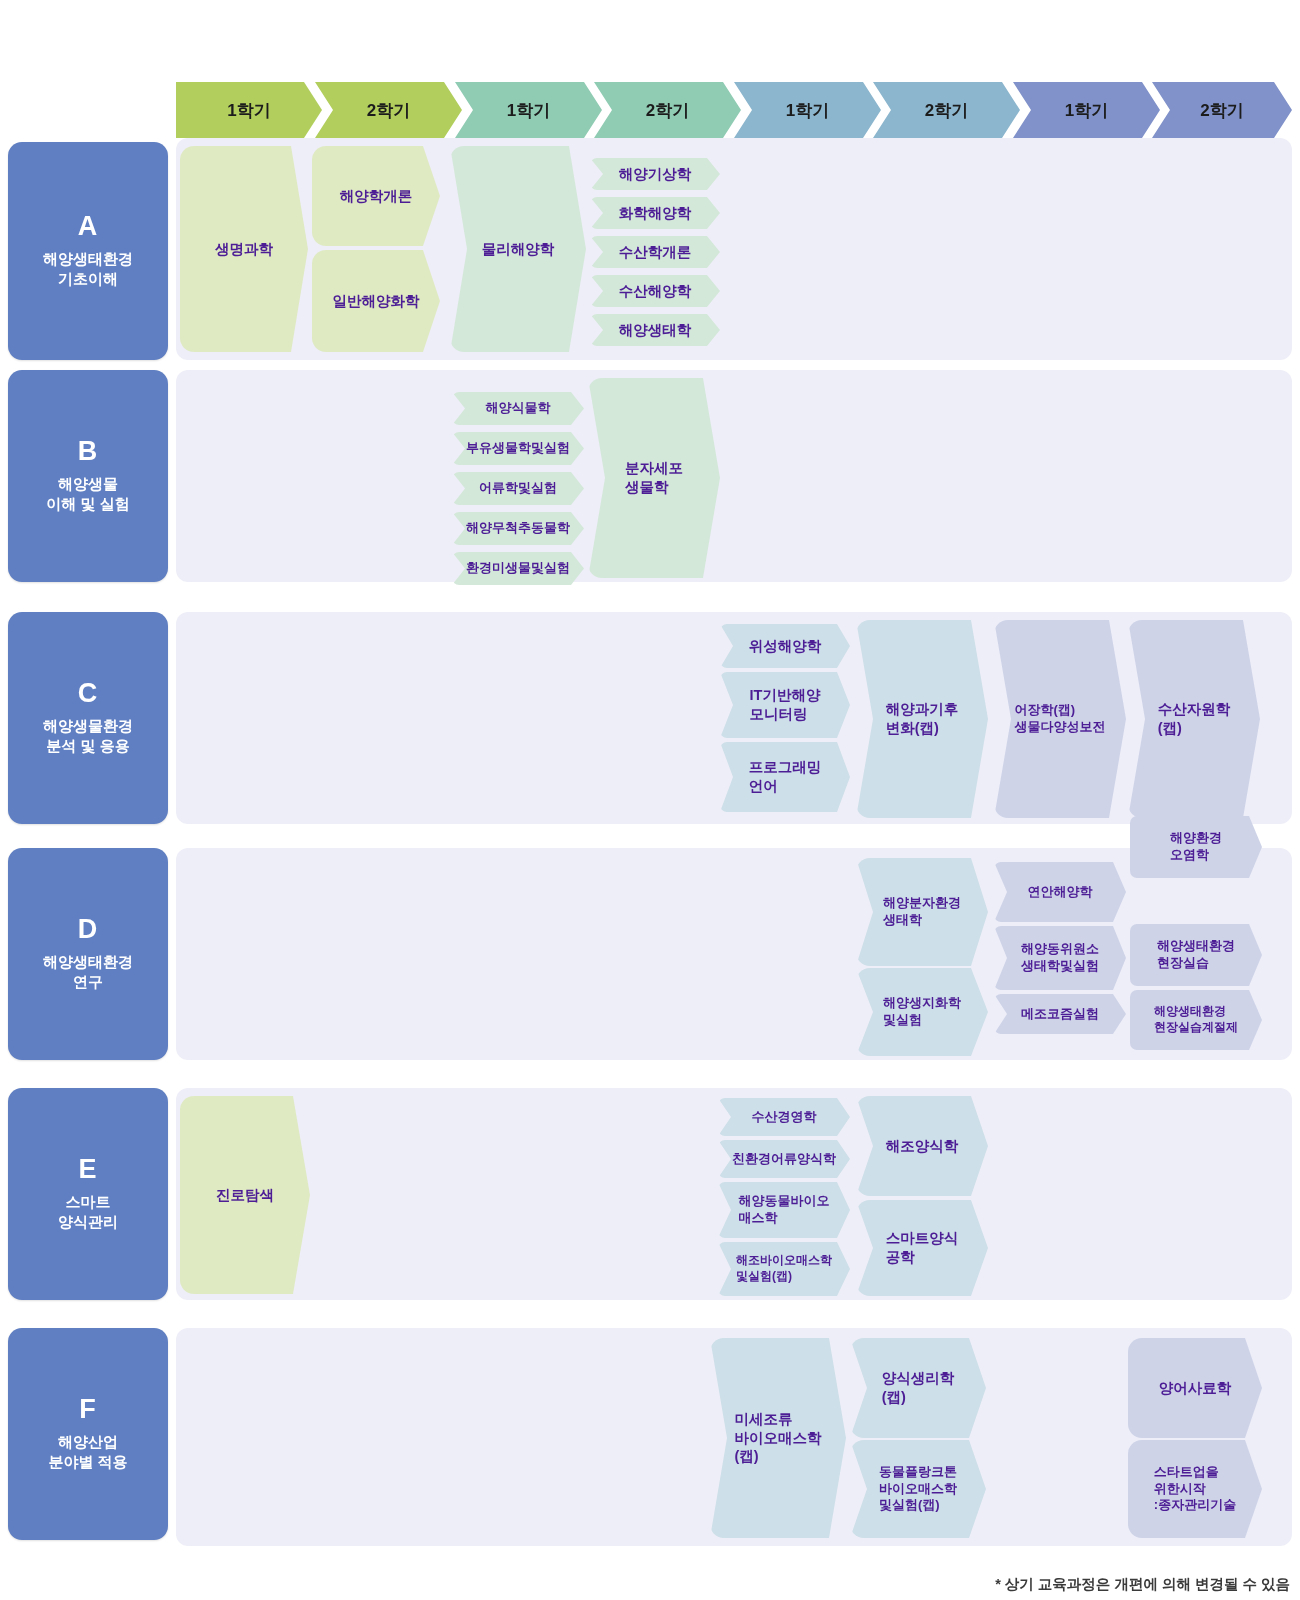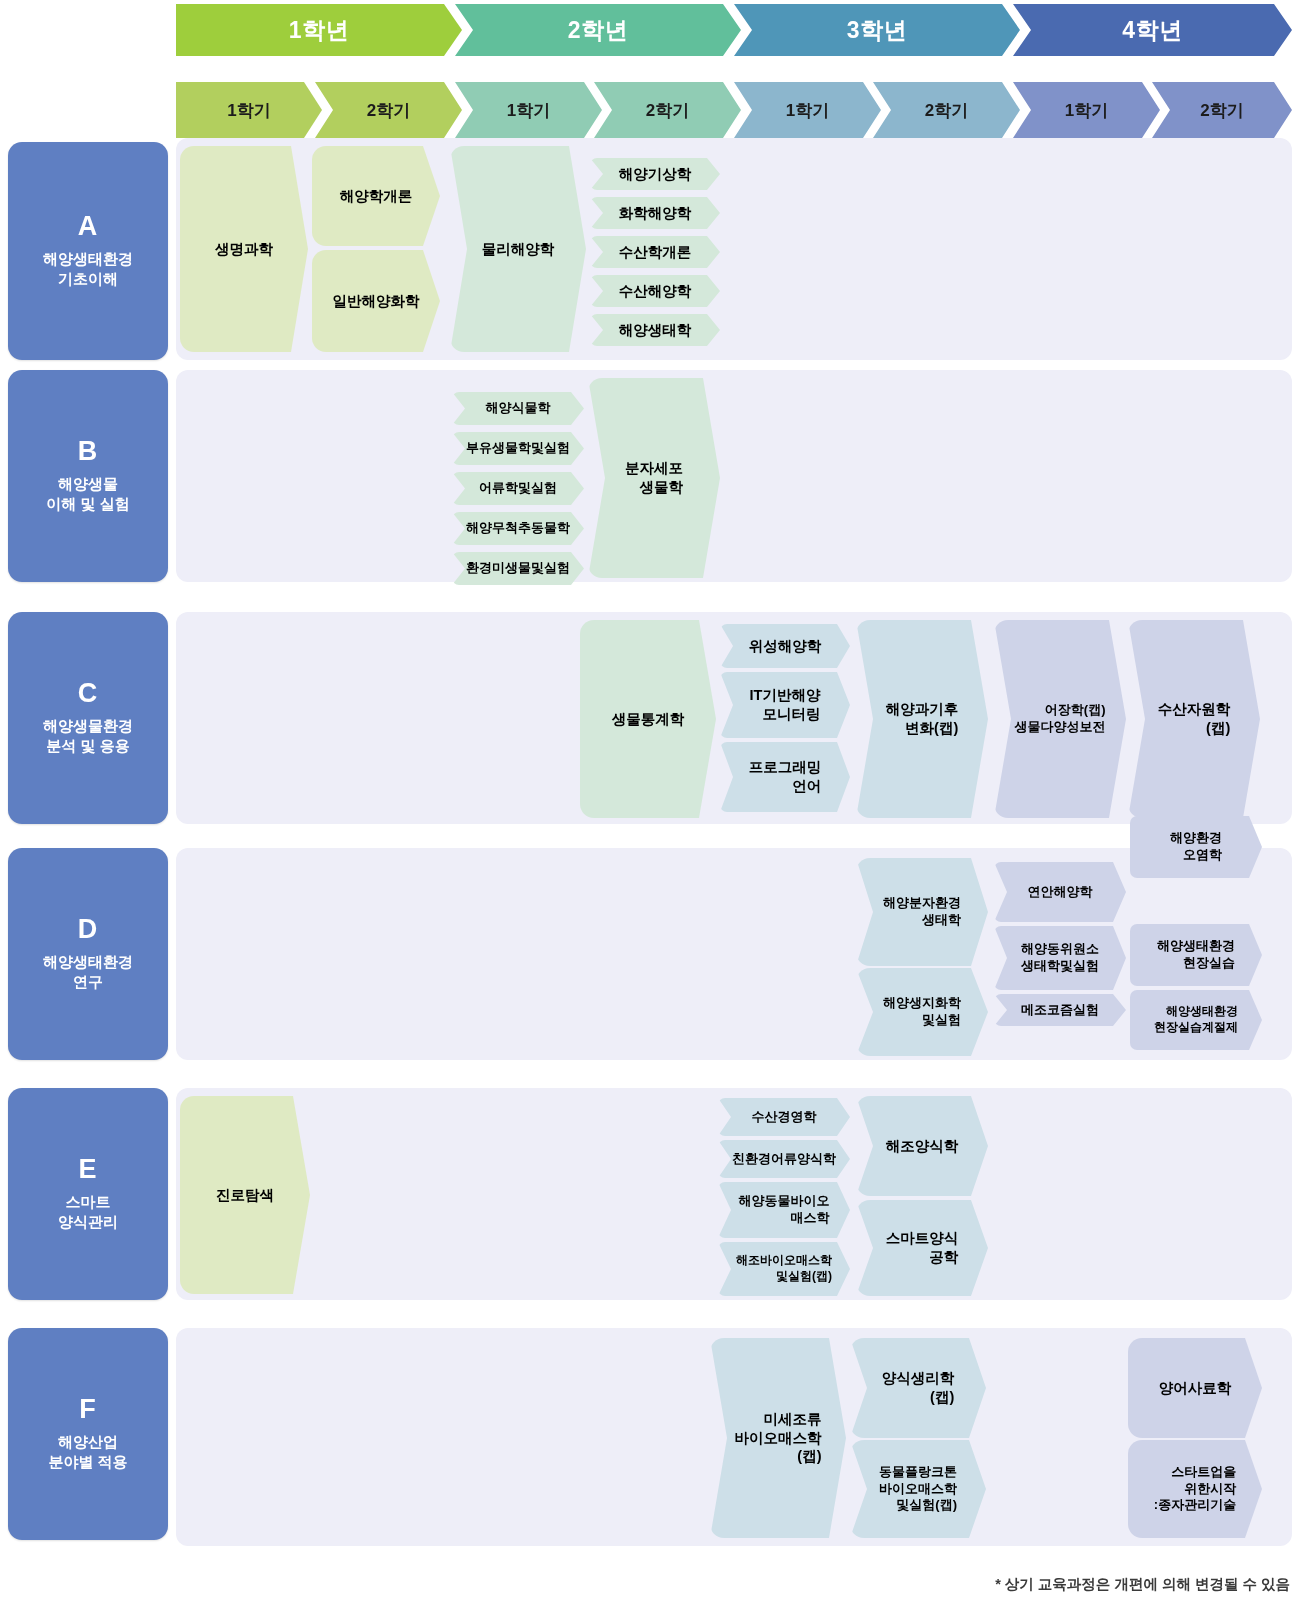--- a/index.html
+++ b/index.html
@@ -47,22 +47,22 @@
   
   .track{
     position:absolute;left:176px;width:1116px;
     background:#eeeef8;border-radius:12px;
   }
 
   
   .box{
     position:absolute;
     display:flex;align-items:center;justify-content:center;
-    text-align:right;box-sizing:border-box;
-    font-size:14.5px;font-weight:bold;color:#000000;
+    text-align:left;box-sizing:border-box;
+    font-size:14.5px;font-weight:bold;color:#4c1d95;
     line-height:1.3;
     white-space:pre-line;
     padding:4px 6px;
   }
   
   .box.tall{
     border-radius:14px;
     clip-path:polygon(0 0, calc(100% - 17px) 0, 100% 50%, calc(100% - 17px) 100%, 0 100%, 17px 50%);
   }
   .box.tall.flat{
@@ -89,34 +89,20 @@
   .note{
     position:absolute;right:10px;bottom:6px;
     font-size:14.5px;font-weight:bold;color:#3a3a3a;
   }
 </style>
 </head>
 <body>
 
 <div class="sheet">
 
-  <div class="year-row">
-    <div class="chev first" style="left:0px;width:286px;background:#9ece3c;">
-      <span>1학년</span>
-    </div>
-    <div class="chev" style="left:279px;width:286px;background:#61bf9b;">
-      <span>2학년</span>
-    </div>
-    <div class="chev" style="left:558px;width:286px;background:#4f96b8;">
-      <span>3학년</span>
-    </div>
-    <div class="chev" style="left:837px;width:279px;background:#4a6ab0;">
-      <span>4학년</span>
-    </div>
-  </div>
 
   <div class="sem-row">
     <div class="chev first" style="left:0px;width:146px;background:#b2cf5e;">
       <span>1학기</span>
     </div>
     <div class="chev" style="left:139px;width:147px;background:#b2cf5e;">
       <span>2학기</span>
     </div>
     <div class="chev" style="left:279px;width:147px;background:#90ccb4;">
       <span>1학기</span>
@@ -191,21 +177,20 @@
 
   <div class="box slim c-mint f13" style="left:452px;top:392px;width:132px;height:33px;">해양식물학</div>
   <div class="box slim c-mint f13" style="left:452px;top:432px;width:132px;height:33px;">부유생물학및실험</div>
   <div class="box slim c-mint f13" style="left:452px;top:472px;width:132px;height:33px;">어류학및실험</div>
   <div class="box slim c-mint f13" style="left:452px;top:512px;width:132px;height:33px;">해양무척추동물학</div>
   <div class="box slim c-mint f13" style="left:452px;top:552px;width:132px;height:33px;">환경미생물및실험</div>
 
   <div class="box tall c-mint" style="left:588px;top:378px;width:132px;height:200px;">분자세포
 생물학</div>
 
-  <div class="box tall flat c-mint" style="left:580px;top:620px;width:136px;height:198px;">생물통계학</div>
 
   <div class="box slim c-blue" style="left:720px;top:624px;width:130px;height:44px;">위성해양학</div>
   <div class="box slim c-blue" style="left:720px;top:672px;width:130px;height:66px;">IT기반해양
 모니터링</div>
   <div class="box slim c-blue" style="left:720px;top:742px;width:130px;height:70px;">프로그래밍
 언어</div>
 
   <div class="box tall c-blue" style="left:856px;top:620px;width:132px;height:198px;">해양과기후
 변화(캡)</div>
 
@@ -216,21 +201,21 @@
 (캡)</div>
 
   <div class="box tall c-blue f13" style="left:856px;top:858px;width:132px;height:108px;">해양분자환경
 생태학</div>
   <div class="box tall c-blue f13" style="left:856px;top:968px;width:132px;height:88px;">해양생지화학
 및실험</div>
 
   <div class="box slim c-lav f13" style="left:994px;top:862px;width:132px;height:60px;">연안해양학</div>
   <div class="box slim c-lav f13" style="left:994px;top:926px;width:132px;height:64px;">해양동위원소
 생태학및실험</div>
-  <div class="box slim c-lav f13" style="left:994px;top:994px;width:132px;height:32px;">메조코즘실험</div>
+  <div class="box slim c-lav f13" style="left:994px;top:994px;width:132px;height:40px;">메조코즘실험</div>
 
   <div class="box slim c-lav f13 flat" style="left:1130px;top:816px;width:132px;height:62px;">해양환경
 오염학</div>
   <div class="box slim c-lav f13 flat" style="left:1130px;top:924px;width:132px;height:62px;">해양생태환경
 현장실습</div>
   <div class="box slim c-lav f12 flat" style="left:1130px;top:990px;width:132px;height:60px;">해양생태환경
 현장실습계절제</div>
 
   <div class="box tall flat c-lime" style="left:180px;top:1096px;width:130px;height:198px;">진로탐색</div>
 

